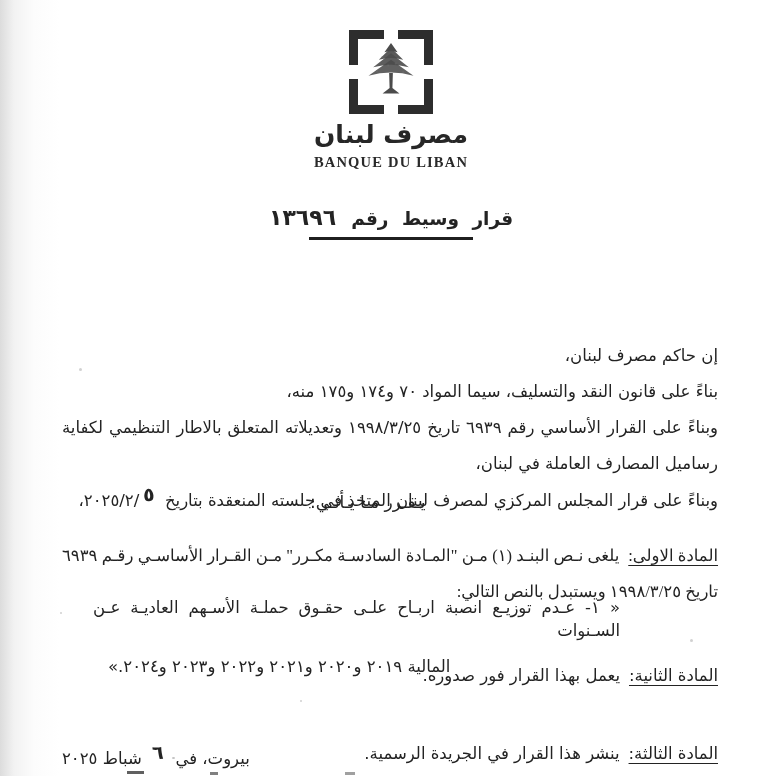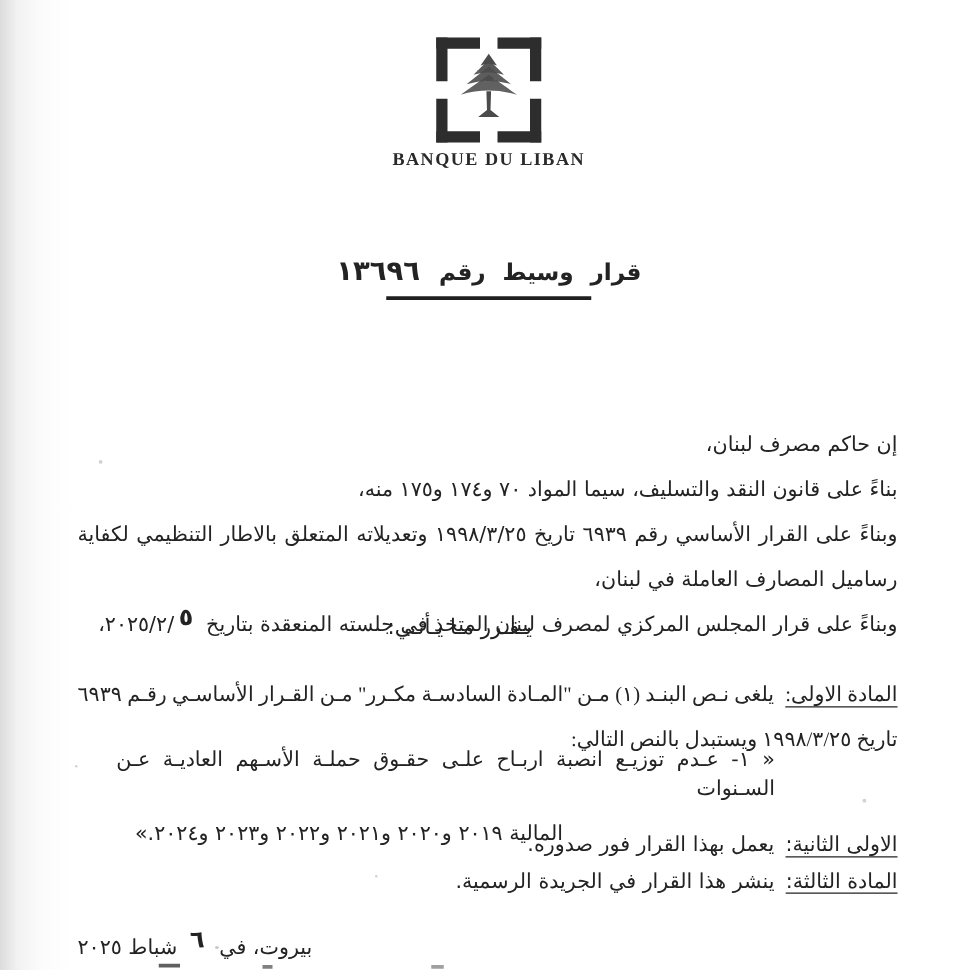--- a/index.html
+++ b/index.html
@@ -45,21 +45,21 @@
   .line{font-size:16.5px;line-height:23px;text-align:right;margin-top:13px;}
   .just{text-align:justify;text-align-last:justify;}
   .preamble{top:331px;}
   .decree{top:478px;font-size:17px;padding-left:248px;text-align:left;}
   .art1{top:531px;font-family:Liberation Serif, serif;}
   .hang{padding-right:56px;text-indent:-56px;text-align:right;}
   .art-label{text-decoration:underline;text-underline-offset:4px;margin-left:9px;font-size:16.5px;}
   .quote{top:583px;right:162px;left:93px;}
   .quote .l2{text-align:left;padding-left:15px;}
   .art2{top:651px;}
-  .art3{top:680px;}
+  .art3{top:729px;}
   .footer{top:733px;left:62px;right:64px;text-align:left;font-size:16.5px;}
   .iso{unicode-bidi:isolate;}
   .ltr-date{direction:ltr;unicode-bidi:isolate;}
   .hand{
     display:inline-block;font-size:19px;font-weight:600;
     position:relative;top:-5px;transform:rotate(-2deg);
   }
   .hand-day5{margin:0 10px 0 4px;}
   .hand-day6{margin:0 12px 0 10px;}
   
@@ -87,20 +87,21 @@
         </g>
         <g fill="#6e6e6e" opacity="0.5">
           <rect x="22" y="18" width="2" height="2"></rect>
             <rect x="36" y="25" width="2" height="2"></rect>
           <rect x="16" y="33" width="2" height="2"></rect>
             <rect x="44" y="34" width="2" height="2"></rect>
           <rect x="28" y="27" width="2" height="2"></rect>
         </g>
       </svg>
     </div>
+    <div class="brand-ar">مصرف لبنان</div>
     <div class="brand-en">BANQUE DU LIBAN</div>
   </div>
 
   <div class="heading">
     <span class="lbl">قرار وسيط رقم</span>
     <span class="num">١٣٦٩٦</span>
     <div class="heading-rule"></div>
   </div>
 
 
@@ -118,21 +119,21 @@
     <div class="line just"><span class="art-label">المادة الاولى:</span><span class="iso">يلغى نـص البنـد (١) مـن "المـادة السادسـة مكـرر" مـن القـرار الأساسـي رقـم ٦٩٣٩</span></div>
     <div class="line hang">تاريخ ١٩٩٨/٣/٢٥ ويستبدل بالنص التالي:</div>
   </div>
 
   <div class="textblock quote">
     <div class="line just">« ١- عـدم توزيـع انصبة اربـاح علـى حقـوق حملـة الأسـهم العاديـة عـن السـنوات</div>
     <div class="line l2">المالية ٢٠١٩ و٢٠٢٠ و٢٠٢١ و٢٠٢٢ و٢٠٢٣ و٢٠٢٤.»</div>
   </div>
 
   <div class="textblock art2">
-    <div class="line"><span class="art-label">الاولى الثانية:</span><span class="iso">يعمل بهذا القرار فور صدوره.</span></div>
+    <div class="line"><span class="art-label">المادة الثانية:</span><span class="iso">يعمل بهذا القرار فور صدوره.</span></div>
   </div>
 
   <div class="textblock art3">
     <div class="line"><span class="art-label">المادة الثالثة:</span><span class="iso">ينشر هذا القرار في الجريدة الرسمية.</span></div>
   </div>
 
   <div class="textblock line footer"><span class="iso">بيروت، في</span><span class="hand hand-day6 iso">٦</span><span class="iso">شباط ٢٠٢٥</span></div>
 
   <div class="speck" style="top:368px;right:700px;width:3px;height:3px;"></div>
   <div class="speck" style="top:639px;left:690px;width:3px;height:3px;"></div>

